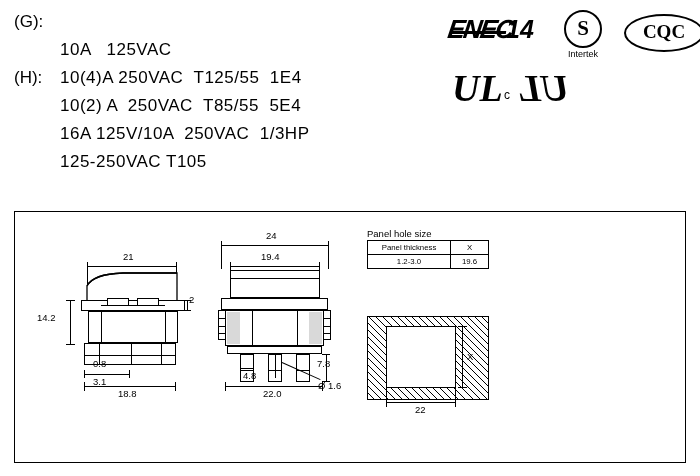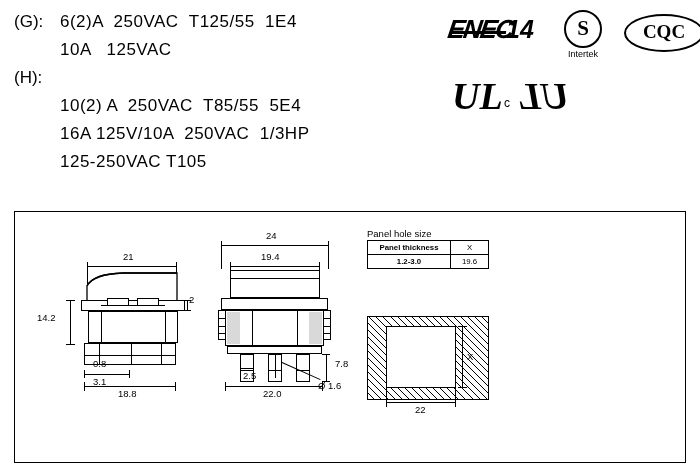--- a/index.html
+++ b/index.html
@@ -124,21 +124,21 @@
     border-radius: 50%/50%;
     text-align: center;
     font-size: 19px;
     font-weight: bold;
     line-height: 31px;
     font-family: "Liberation Serif", serif;
   }
   .mark-ul {
     position: absolute;
     left: 4px;
-    top: 66px;
+    top: 58px;
     width: 130px;
     height: 46px;
   }
   .ul-glyph {
     position: absolute;
     font-size: 38px;
     font-weight: bold;
     font-style: italic;
     font-family: "Liberation Serif", serif;
   }
@@ -199,21 +199,21 @@
   }
   .ph-table td, .ph-table th {
     border: 1px solid #000;
     padding: 1px 2px;
     text-align: center;
     font-weight: normal;
     font-size: 7.8px;
     height: 11px;
   }
   .ph-table th { font-size: 7.8px; }
-  .ph-table td:first-child, .ph-table th:first-child { width: 78px; font-weight: bold; }
+  .ph-table td:first-child, .ph-table th:first-child { width: 78px; }
 
   
   .hatch {
     position: absolute;
     background-image: repeating-linear-gradient(
       45deg,
       #000 0px, #000 0.7px,
       transparent 0.7px, transparent 5px
     );
   }
@@ -221,27 +221,27 @@
   .gray-fill { position: absolute; background: #d9d9d9; }
 </style>
 </head>
 <body>
 
 <div class="page">
 
   <div class="ratings">
     <div class="rating-row">
       <span class="rating-label">(G):</span>
-      <span class="rating-text">6(2)A  250VAC  T125/55  1E4</span>
     </div>
     <div class="rating-row">
       <span class="rating-text indent">10A   125VAC</span>
     </div>
     <div class="rating-row">
       <span class="rating-label">(H):</span>
+      <span class="rating-text">10(4)A 250VAC  T125/55  1E4</span>
     </div>
     <div class="rating-row">
       <span class="rating-text indent">10(2) A  250VAC  T85/55  5E4</span>
     </div>
     <div class="rating-row">
       <span class="rating-text indent">16A 125V/10A  250VAC  1/3HP</span>
     </div>
     <div class="rating-row">
       <span class="rating-text indent">125-250VAC T105</span>
     </div>
@@ -358,24 +358,24 @@
 
     <div class="box-out" style="left:212px; top:134px; width:95px; height:8px; background:#fff;"></div>
 
     <div class="box-out" style="left:225px; top:142px; width:14px; height:28px; background:#fff;"></div>
     <div class="box-out" style="left:253px; top:142px; width:14px; height:28px; background:#fff;"></div>
     <div class="box-out" style="left:281px; top:142px; width:14px; height:28px; background:#fff;"></div>
     <div class="ln hl" style="left:225px; top:158px; width:14px;"></div>
     <div class="ln hl" style="left:253px; top:158px; width:14px;"></div>
     <div class="ln hl" style="left:281px; top:158px; width:14px;"></div>
 
-    <div class="dim-txt" style="left:228px; top:158px;">2.5</div>
+    <div class="dim-txt" style="left:228px; top:158px;">4.8</div>
     <div class="ln hl" style="left:225px; top:156px; width:14px;"></div>
 
-    <div class="dim-txt" style="left:320px; top:146px;">7.8</div>
+    <div class="dim-txt" style="left:302px; top:146px;">7.8</div>
     <div class="ln vl" style="left:311px; top:142px; height:28px;"></div>
     <div class="ln hl" style="left:307px; top:142px; width:8px;"></div>
     <div class="ln hl" style="left:307px; top:169px; width:8px;"></div>
 
     <div class="ln" style="left:267px; top:150px; width:42px; height:1px; transform:rotate(24deg); transform-origin:left center;"></div>
     <div class="dim-txt" style="left:303px; top:168px;">Ø 1.6</div>
     <div class="ln vl" style="left:260px; top:142px; height:24px;"></div>
 
     <div class="dim-txt" style="left:248px; top:176px;">22.0</div>
     <div class="ln hl" style="left:210px; top:174px; width:98px;"></div>

